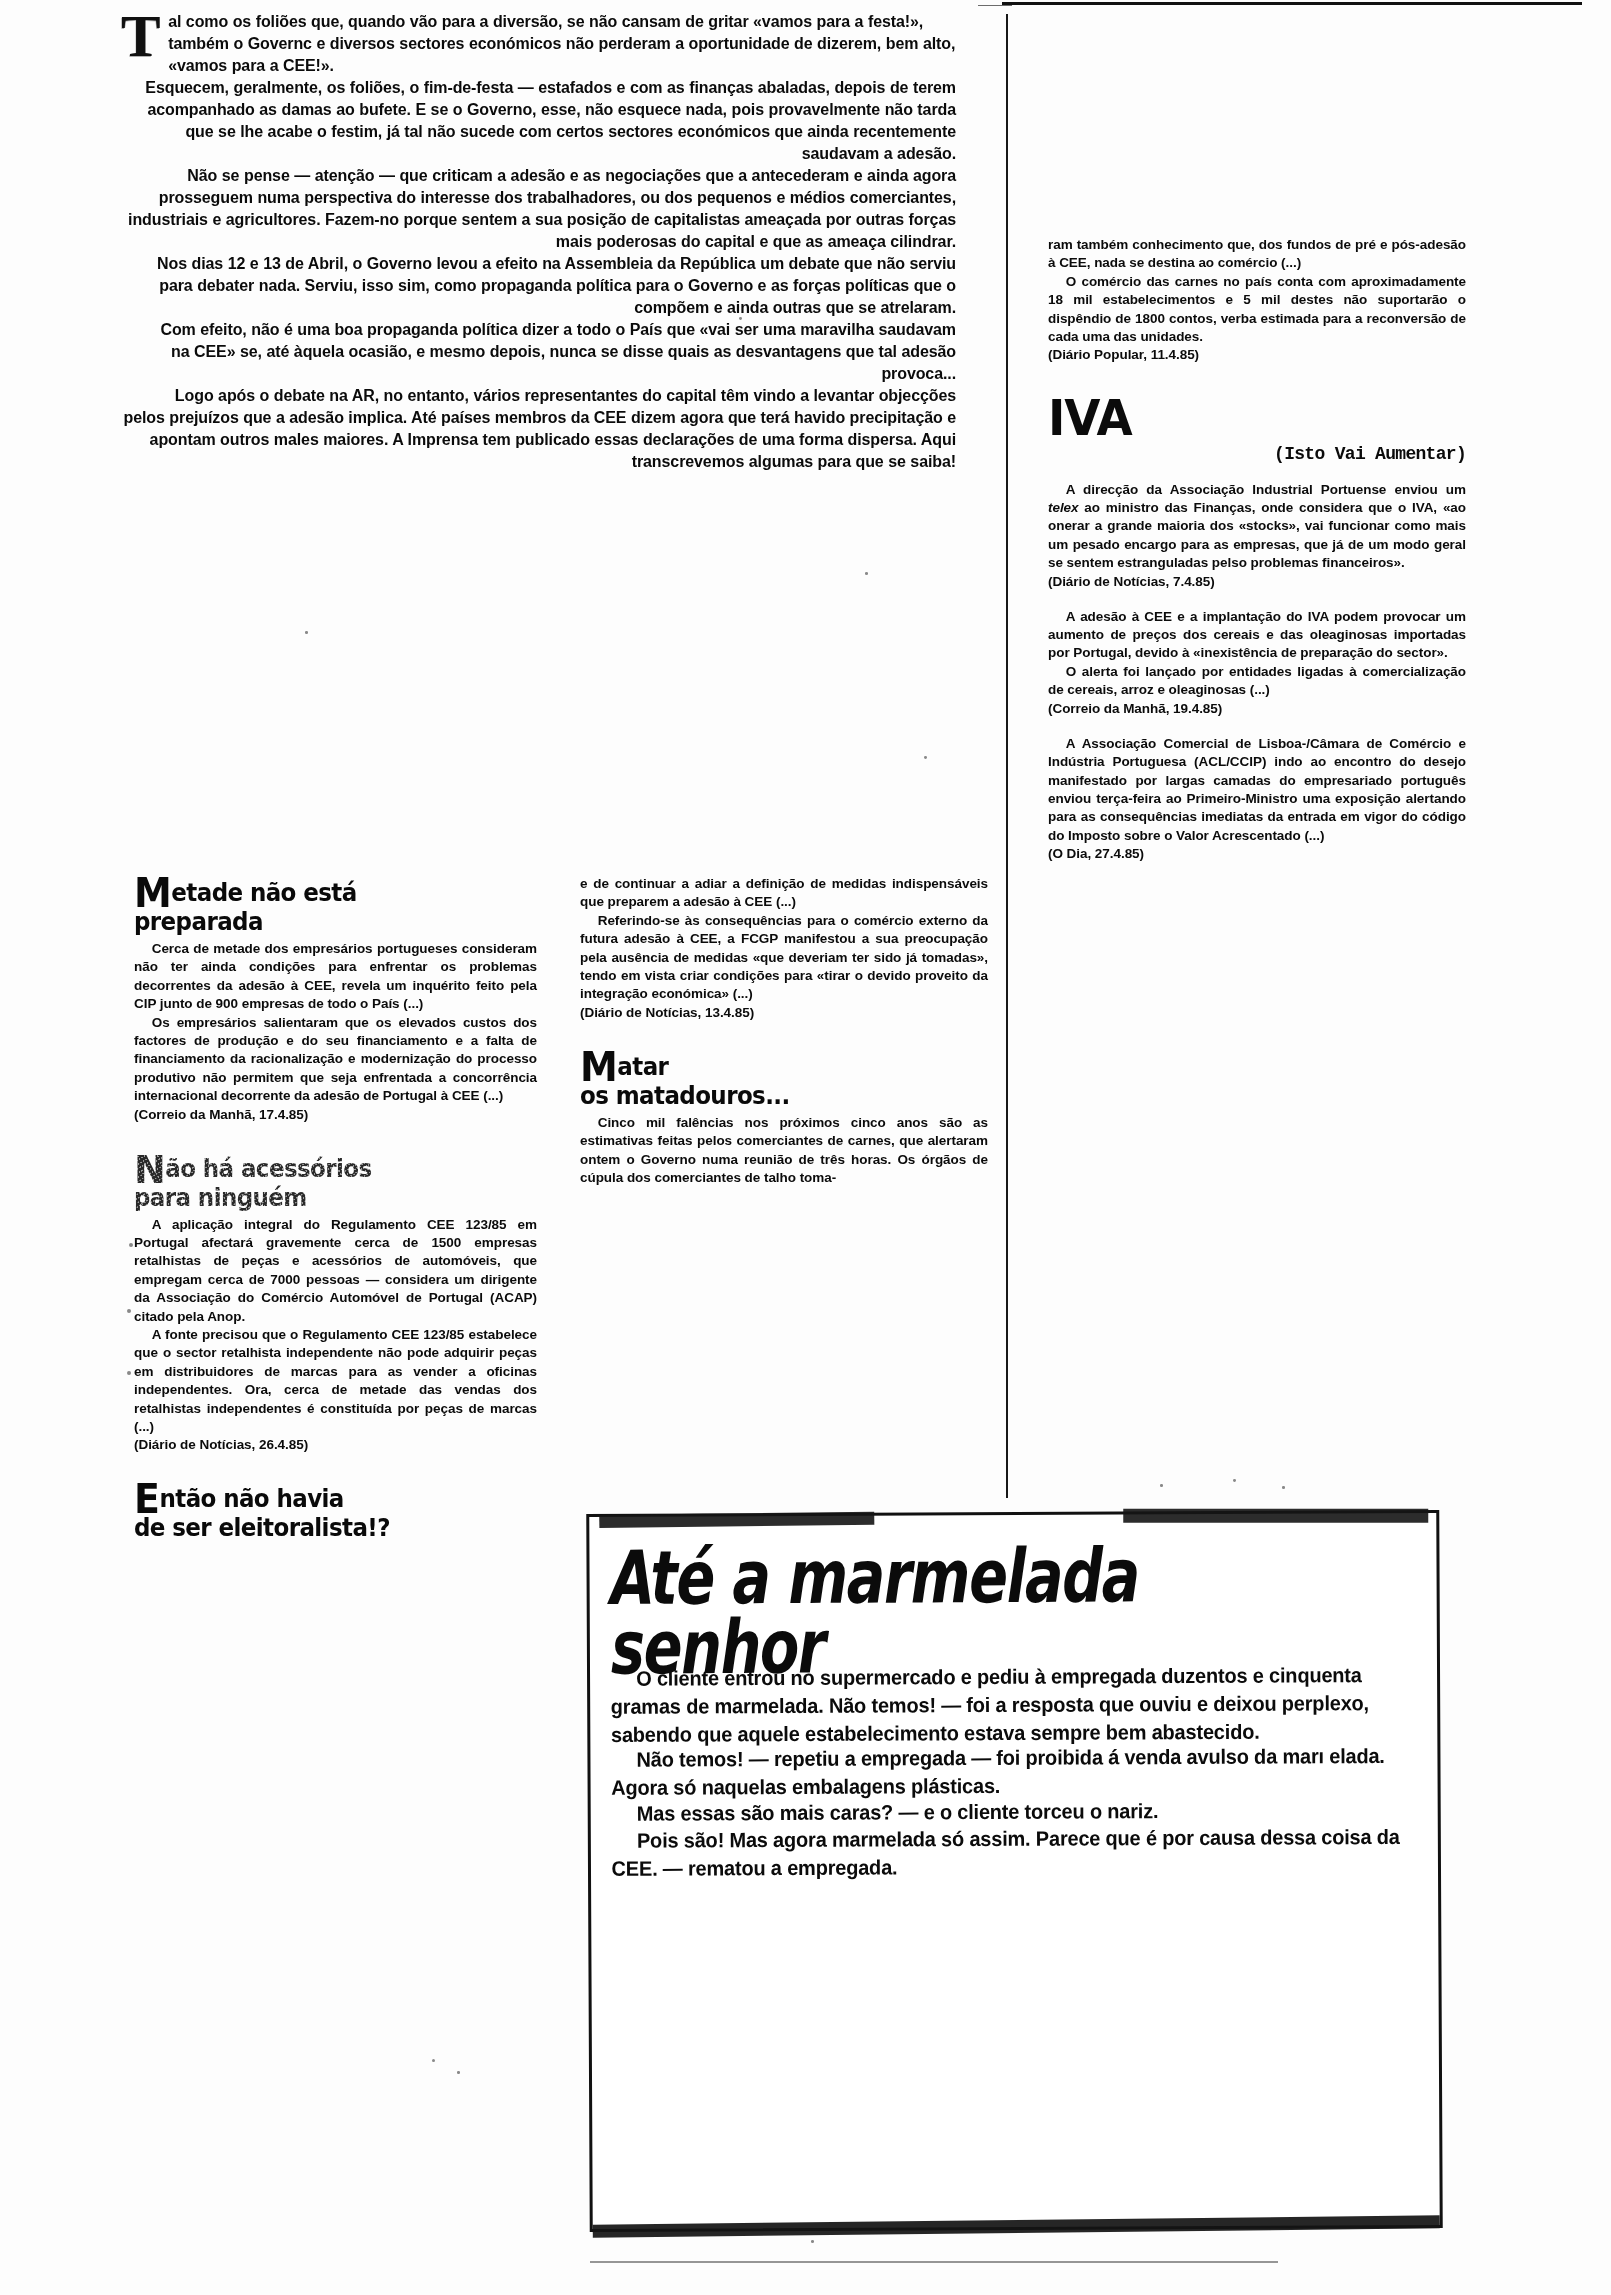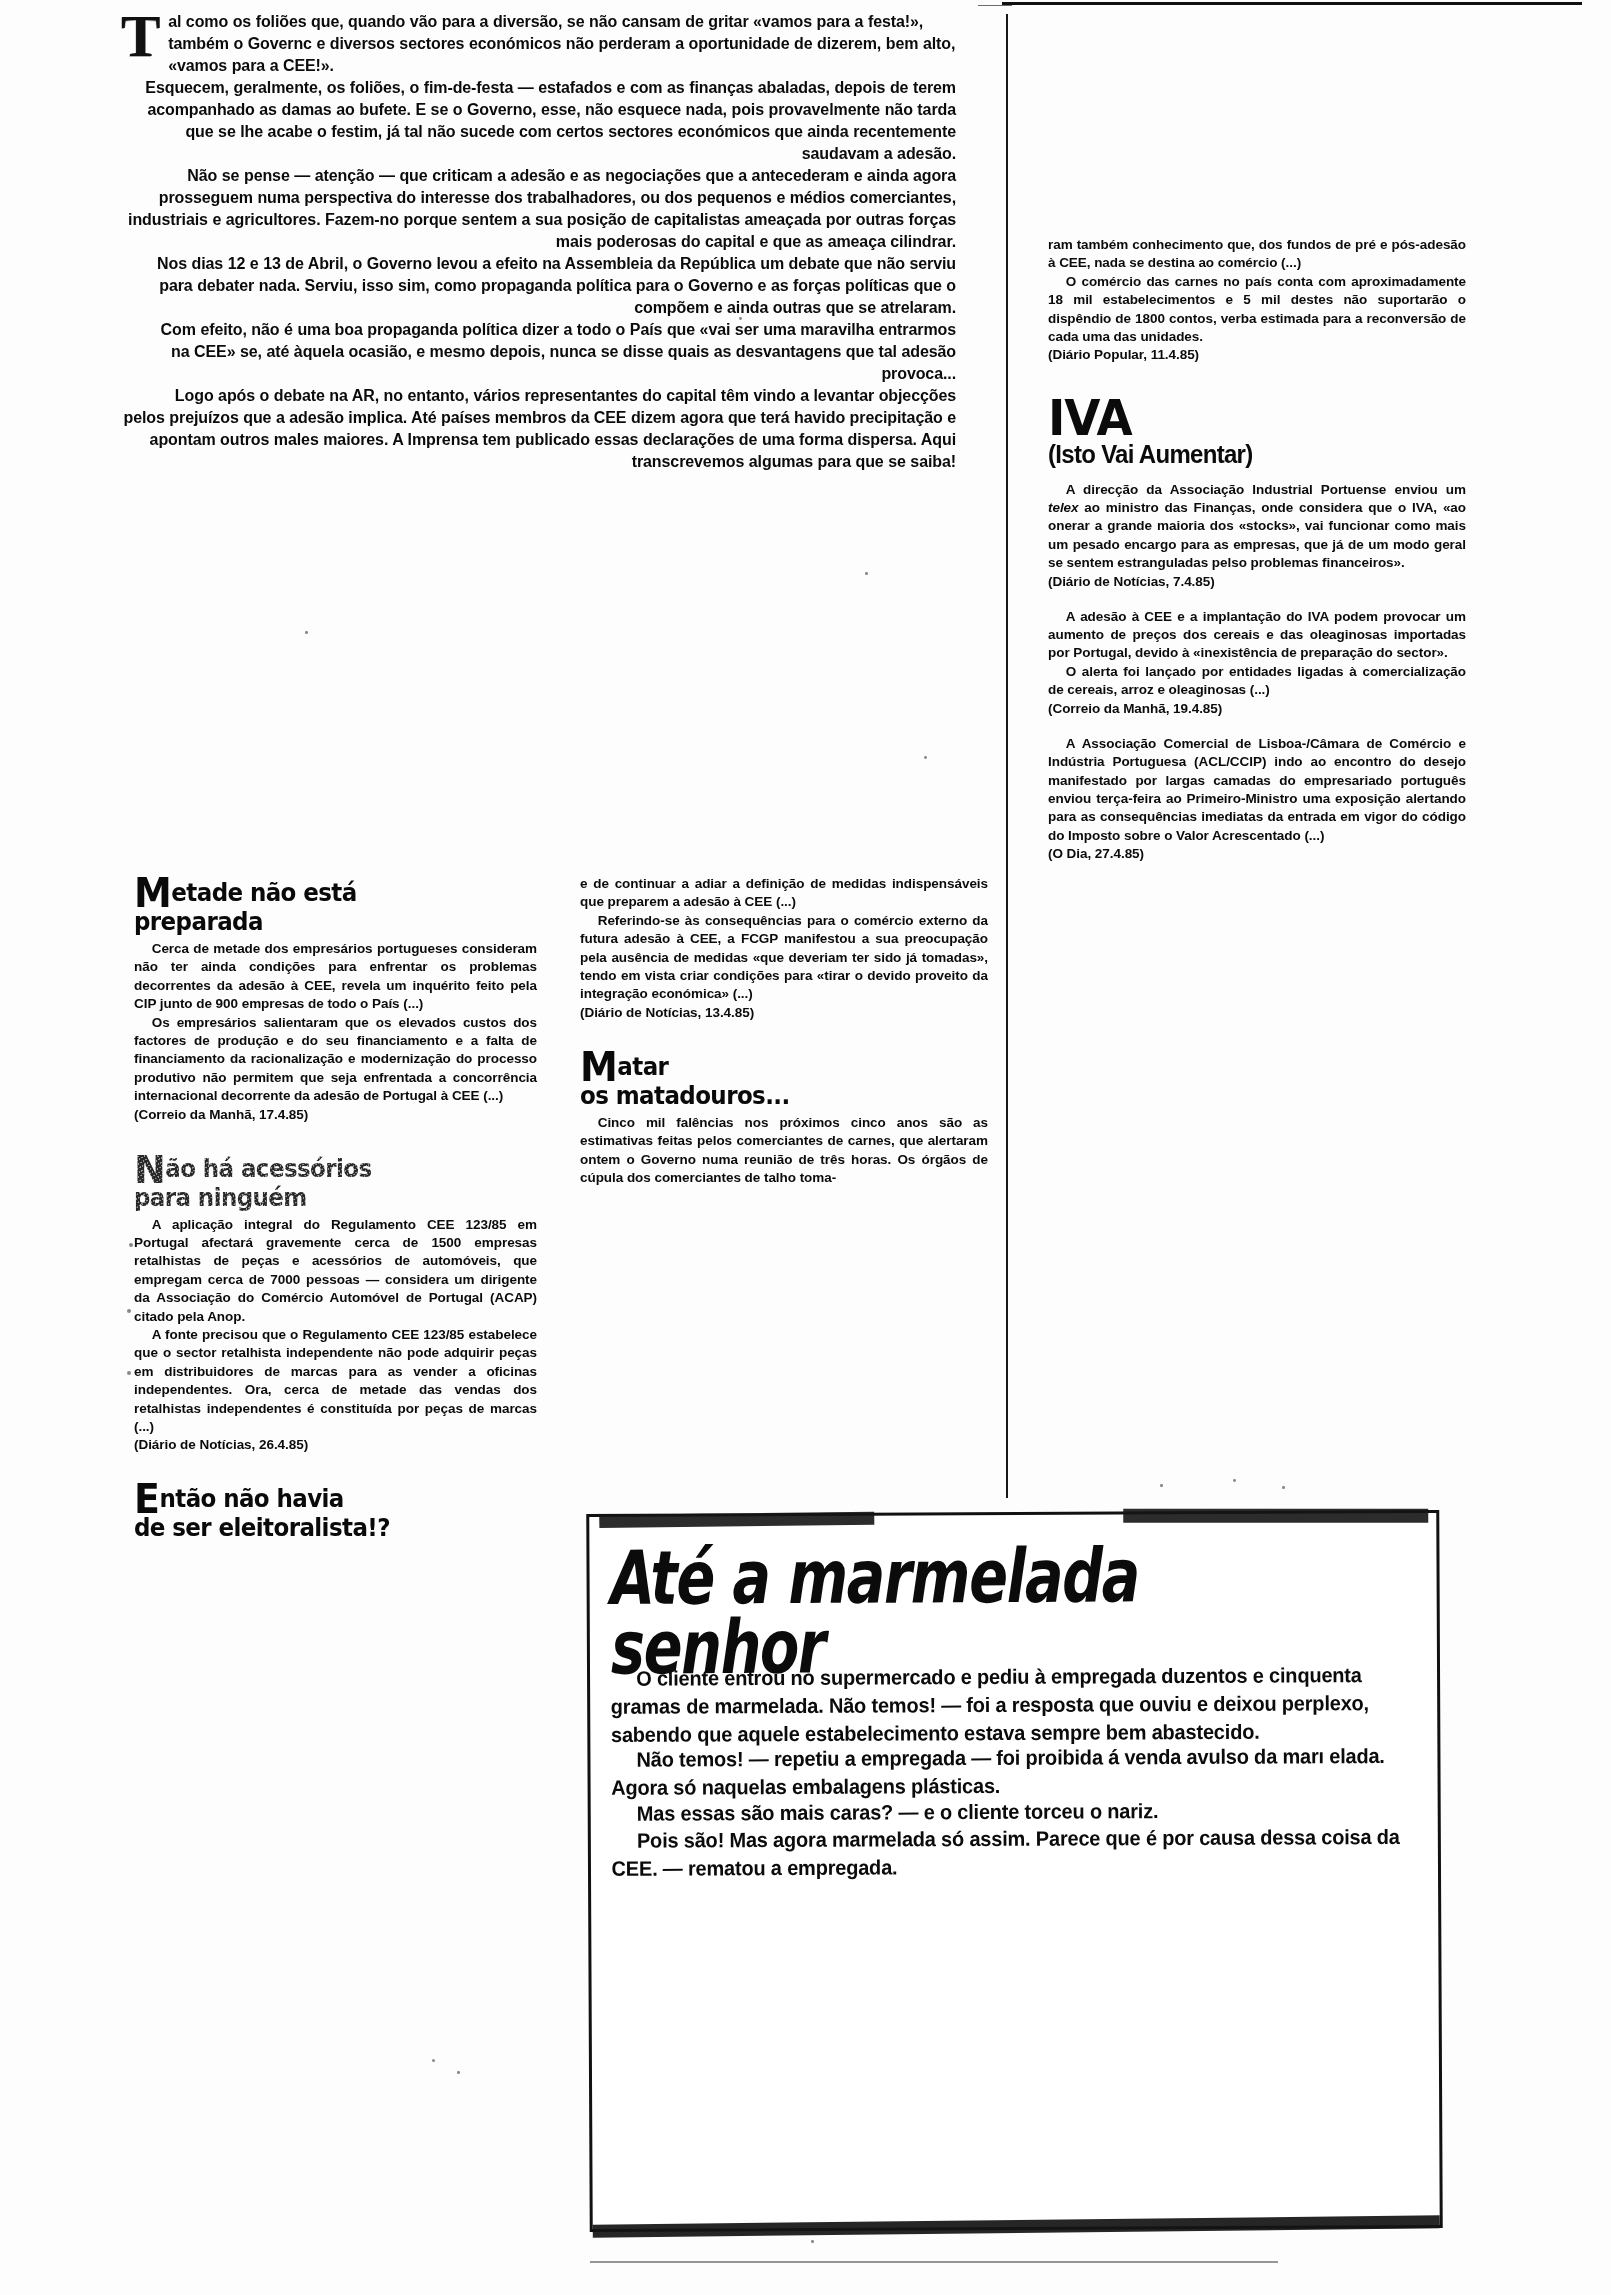--- a/index.html
+++ b/index.html
@@ -133,27 +133,28 @@
     font-family:"DejaVu Sans", sans-serif;
     font-weight:bold;
     font-size:45px;
     line-height:41px;
     letter-spacing:-1px;
     transform:scale(1.04,1.12);
     transform-origin:left top;
   }
   .iva-sub{
     margin:0 0 13.8px 0;
-    font-family:Liberation Sans, sans-serif;
-    font-weight:bold;
-    font-size:24px;
+    font-family:Liberation Mono, monospace;
+    font-weight:bold;
+    font-size:18px;
     line-height:25.5px;
     letter-spacing:-0.7px;
     transform:scale(1,1.05);
     transform-origin:left top;
+    text-align:right;
   }
 
   em,.ital{ font-style:italic; }
 
   
   .box{
     position:absolute;
     left:588px; top:1512px;
     width:853px; height:718px;
     background:#fff;
@@ -222,21 +223,21 @@
   <div class="speckle" style="left:1233px;top:1479px;width:2.9px;height:2.9px;"></div>
   <div class="speckle" style="left:1160px;top:1484px;width:2.5px;height:2.5px;"></div>
   <div class="speckle" style="left:1282px;top:1486px;width:2.5px;height:2.5px;"></div>
   <div class="speckle" style="left:811px;top:2240px;width:2.9px;height:2.5px;"></div>
 
   <div class="intro">
     <p class="firstpar"><span class="dropcap">T</span><span>al como os foliões que, quando vão para a diversão, se não cansam de gritar «vamos para a festa!», também o Governc e diversos sectores económicos não perderam a oportunidade de dizerem, bem alto, «vamos para a CEE!».</span></p>
     <p>Esquecem, geralmente, os foliões, o fim-de-festa — estafados e com as finanças abaladas, depois de terem acompanhado as damas ao bufete. E se o Governo, esse, não esquece nada, pois provavelmente não tarda que se lhe acabe o festim, já tal não sucede com certos sectores económicos que ainda recentemente saudavam a adesão.</p>
     <p>Não se pense — atenção — que criticam a adesão e as negociações que a antecederam e ainda agora prosseguem numa perspectiva do interesse dos trabalhadores, ou dos pequenos e médios comerciantes, industriais e agricultores. Fazem-no porque sentem a sua posição de capitalistas ameaçada por outras forças mais poderosas do capital e que as ameaça cilindrar.</p>
     <p>Nos dias 12 e 13 de Abril, o Governo levou a efeito na Assembleia da República um debate que não serviu para debater nada. Serviu, isso sim, como propaganda política para o Governo e as forças políticas que o compõem e ainda outras que se atrelaram.</p>
-    <p>Com efeito, não é uma boa propaganda política dizer a todo o País que «vai ser uma maravilha entrarmos na CEE» se, até àquela ocasião, e mesmo depois, nunca se disse quais as desvantagens que tal adesão provoca...</p>
+    <p>Com efeito, não é uma boa propaganda política dizer a todo o País que «vai ser uma maravilha saudavam na CEE» se, até àquela ocasião, e mesmo depois, nunca se disse quais as desvantagens que tal adesão provoca...</p>
     <p>Logo após o debate na AR, no entanto, vários representantes do capital têm vindo a levantar objecções pelos prejuízos que a adesão implica. Até países membros da CEE dizem agora que terá havido precipitação e apontam outros males maiores. A Imprensa tem publicado essas declarações de uma forma dispersa. Aqui transcrevemos algumas para que se saiba!</p>
   </div>
 
   <div class="colA art">
 
     <h2 class="head"><span class="cap">M</span><span>etade não está</span><br><span>preparada</span></h2>
 
     <p>Cerca de metade dos empresários portugueses consideram não ter ainda condições para enfrentar os problemas decorrentes da adesão à CEE, revela um inquérito feito pela CIP junto de 900 empresas de todo o País (...)</p>
     <p>Os empresários salientaram que os elevados custos dos factores de produção e do seu financiamento e a falta de financiamento da racionalização e modernização do processo produtivo não permitem que seja enfrentada a concorrência internacional decorrente da adesão de Portugal à CEE (...)</p>
     <p class="src">(Correio da Manhã, 17.4.85)</p>

